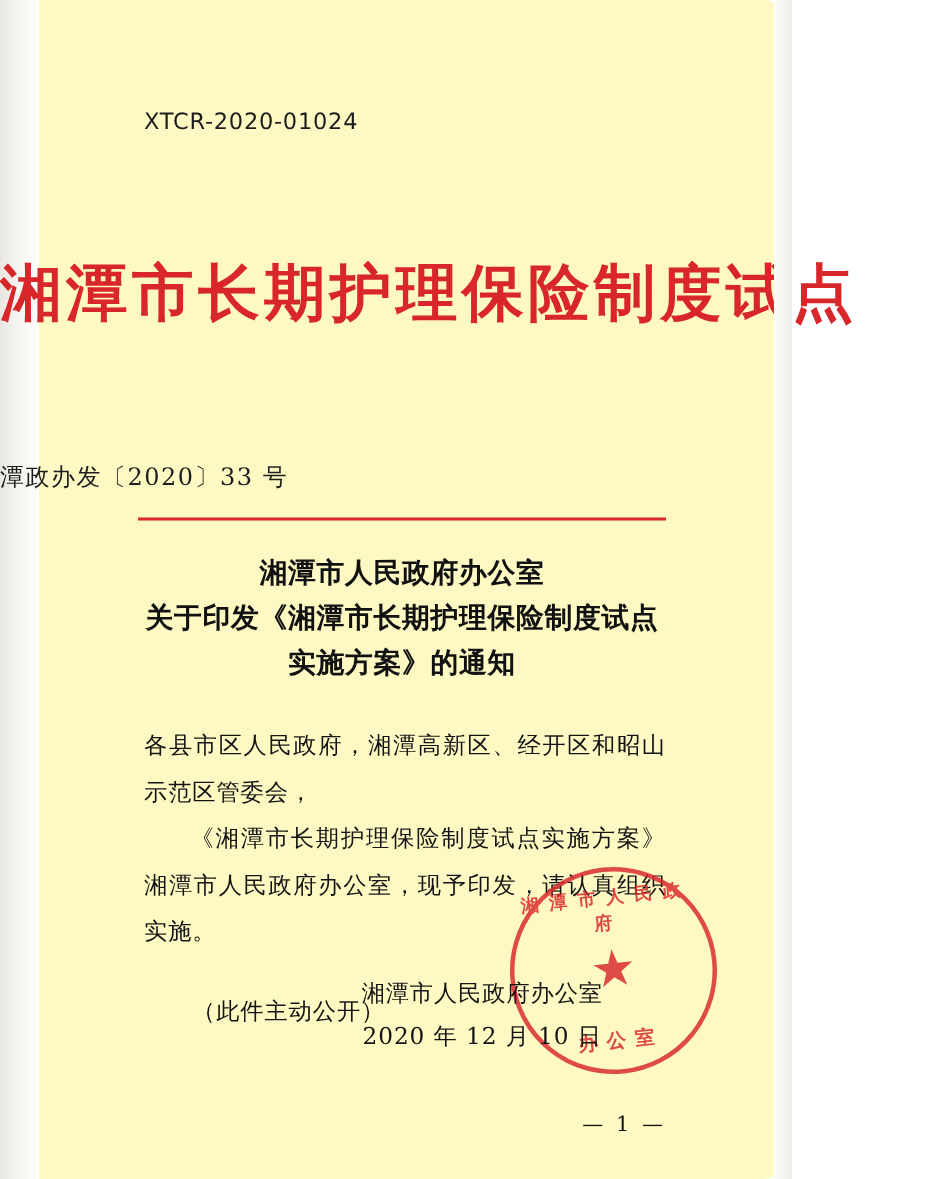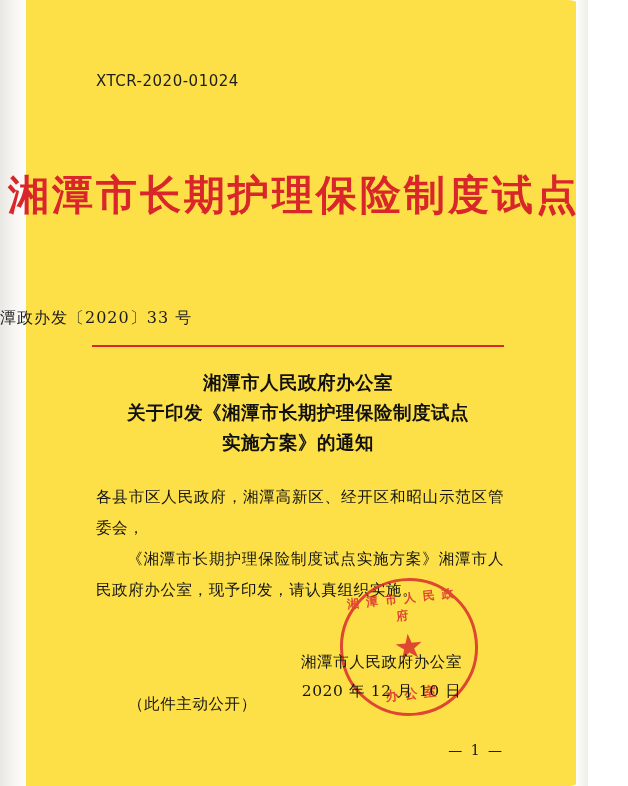--- a/index.html
+++ b/index.html
@@ -8,23 +8,23 @@
     background: #ffffff;
   }
   body {
     width: 628px;
     height: 786px;
     overflow: hidden;
     font-family: "DejaVu Serif", "Liberation Serif", serif;
   }
   .page {
     position: relative;
-    width: 588px;
+    width: 528px;
     height: 786px;
-    background: #fde047;
+    background: #fef9c3;
     box-sizing: border-box;
     border-radius: 20px;
   }
   
   .page::before {
     content: "";
     position: absolute;
     left: 0; top: 0; bottom: 0;
     width: 26px;
     background: linear-gradient(to right, #e9e7e2 0%, #f7f6f3 55%, #fdfdfb 100%);
@@ -157,21 +157,21 @@
     text-align: center;
     color: #d8262b;
     font-size: 13px;
     letter-spacing: 6px;
     font-weight: bold;
   }
 
   .public-note {
     position: absolute;
     left: 128px;
-    top: 694px;
+    top: 664px;
     font-size: 15.5px;
     letter-spacing: 0.6px;
     color: #141414;
   }
 
   .page-number {
     position: absolute;
     right: 84px;
     top: 742px;
     font-size: 14px;

